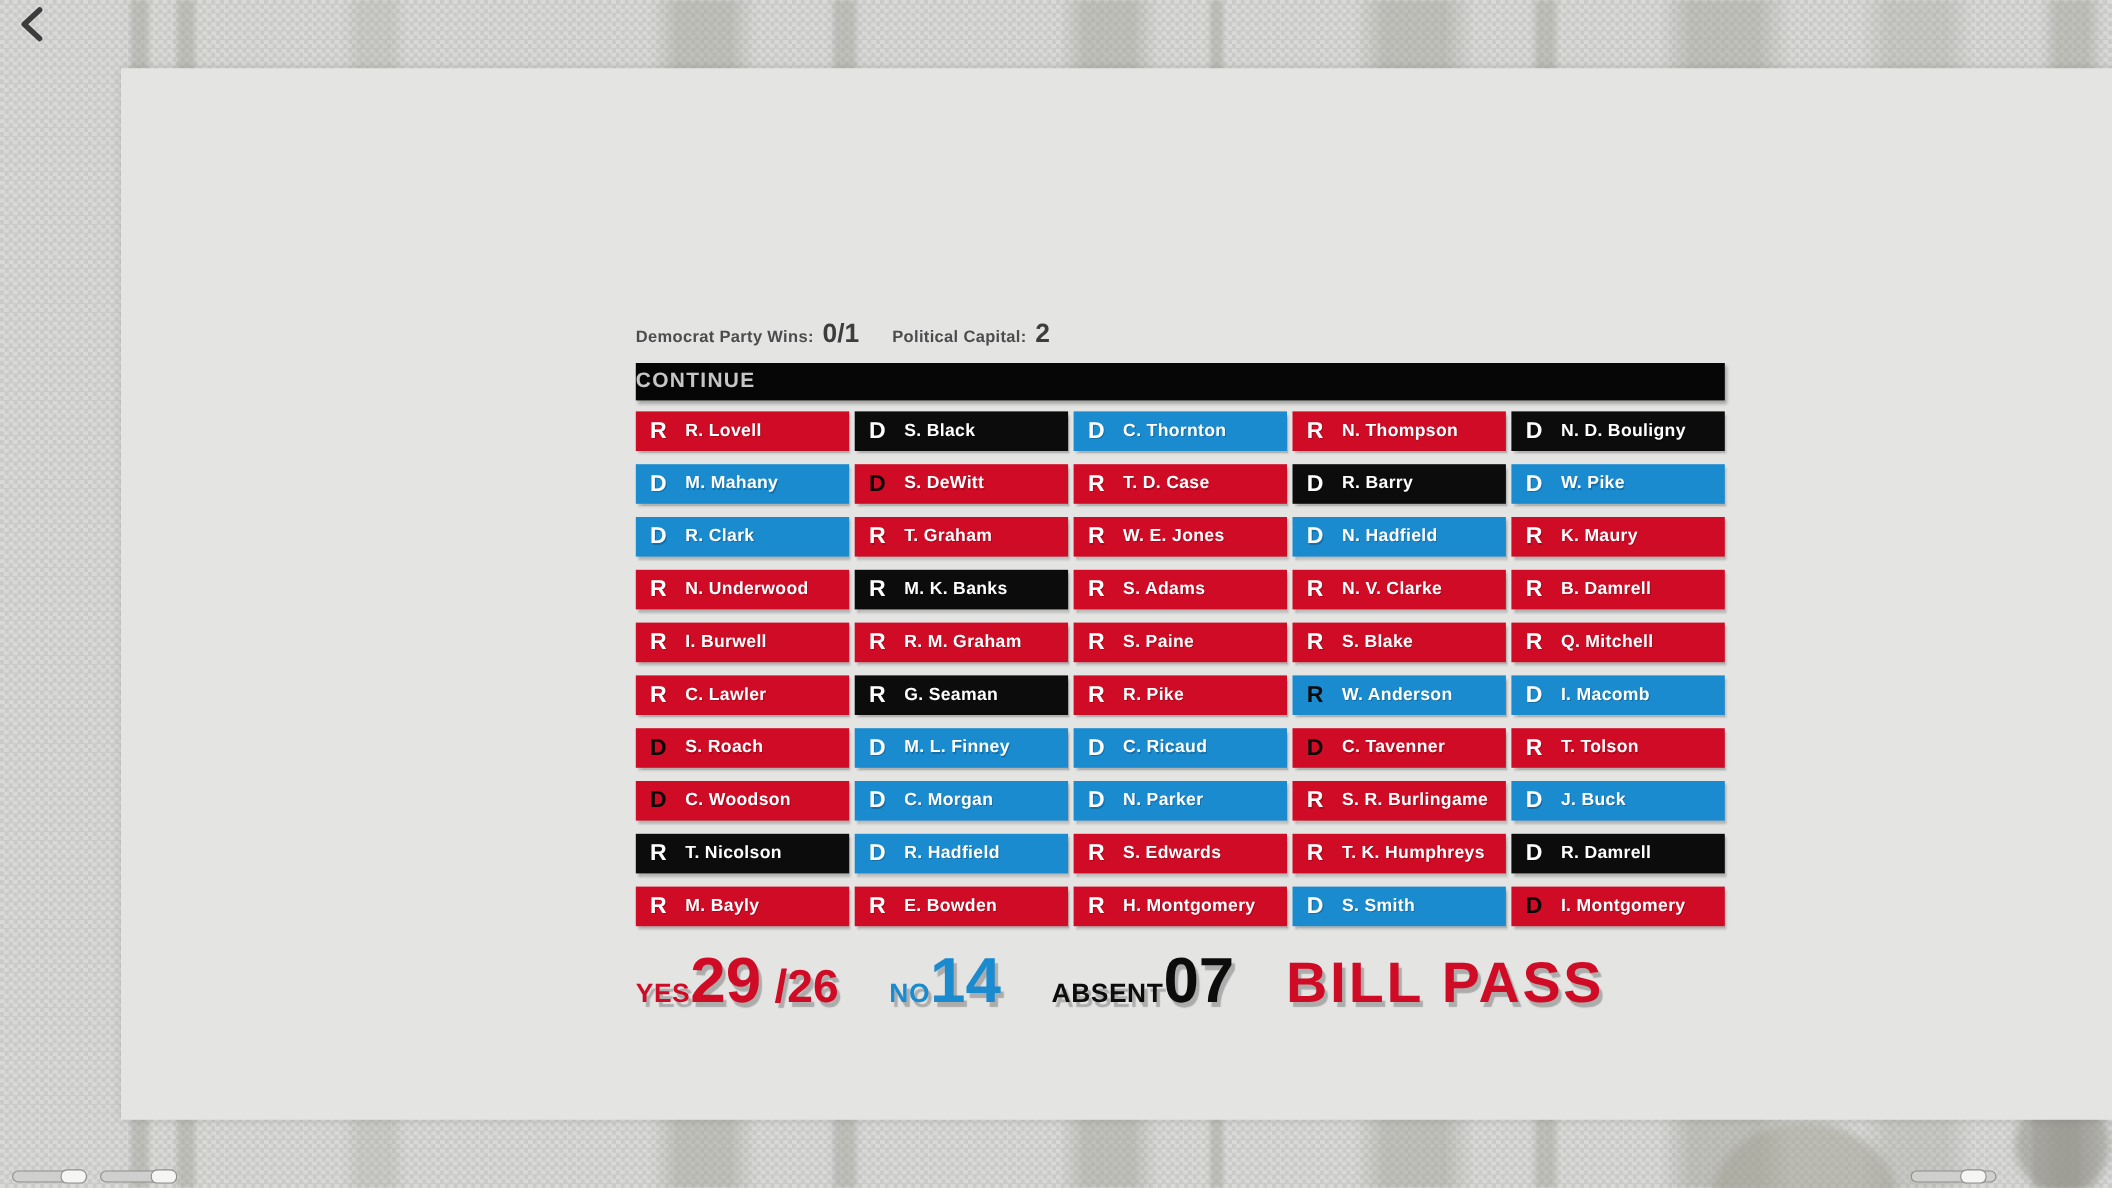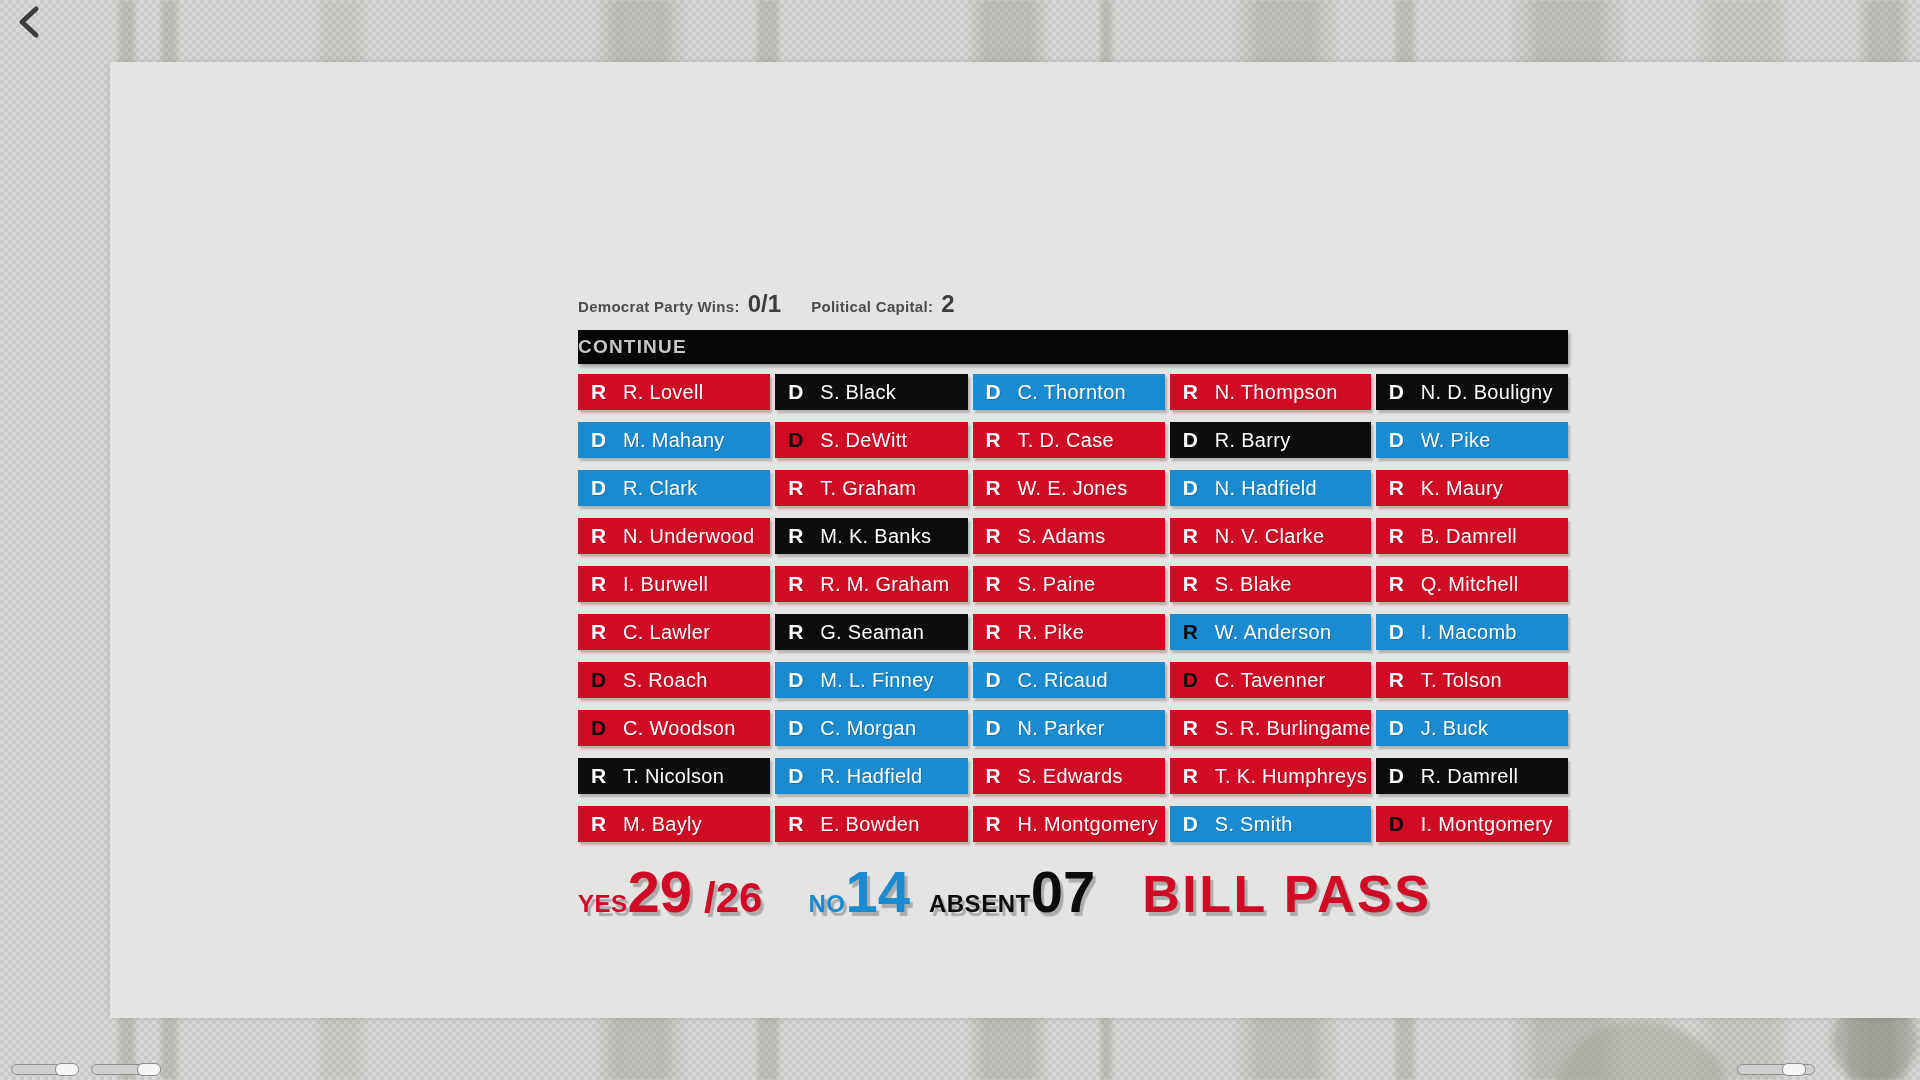--- a/index.html
+++ b/index.html
@@ -50,28 +50,28 @@
 
   .grid{margin-top:10px;display:grid;grid-template-columns:repeat(5,1fr);
     column-gap:5px;row-gap:12px;}
   .cell{height:36px;display:flex;align-items:center;box-shadow:2px 3px 2px rgba(0,0,0,.22);cursor:pointer;}
   .vote-yes{background:var(--c-yes,#d00b25);}
   .vote-no{background:var(--c-no,#1b8bd0);}
   .vote-absent{background:var(--c-absent,#0c0c0c);}
   .party{font-weight:bold;font-size:21px;color:#ffffff;margin-left:13px;width:32px;flex:0 0 auto;
     text-shadow:1px 1px 0 rgba(0,0,0,.2);}
   .party.mismatch{color:#0a0a0a;text-shadow:none;}
-  .lname{font-weight:normal;font-size:20px;color:#ffffff;letter-spacing:.3px;white-space:nowrap;
+  .lname{font-weight:bold;font-size:16px;color:#ffffff;letter-spacing:.3px;white-space:nowrap;
     text-shadow:1px 1px 0 rgba(0,0,0,.2);}
 
   .totals{margin-top:16px;display:flex;align-items:baseline;font-weight:bold;
     text-shadow:3px 4px 1px rgba(125,125,125,.55);}
   .t-yes{color:var(--c-yes,#d00b25);}
   .t-no{color:var(--c-no,#1b8bd0);margin-left:46px;}
-  .t-absent{color:var(--c-absent,#0c0c0c);margin-left:19px;}
+  .t-absent{color:var(--c-absent,#0c0c0c);margin-left:46px;}
   .t-small{font-size:24px;letter-spacing:.5px;}
   .t-big{font-size:58px;}
   .t-frac{font-size:42px;margin-left:12px;}
   .t-result{color:var(--c-result,#d00b25);font-size:52px;letter-spacing:2.5px;margin-left:47px;}
 
   .slider{position:absolute;height:9px;background:#cfcfce;border:1px solid #8d8d8d;border-radius:6px;cursor:pointer;}
   .slider .thumb{position:absolute;top:-2px;width:22px;height:11px;background:#f5f5f4;
     border:1px solid #8d8d8d;border-radius:6px;cursor:pointer;}
   .slider.s1{left:11px;top:1064px;width:66px;}
   .slider.s2{left:91px;top:1064px;width:68px;}

